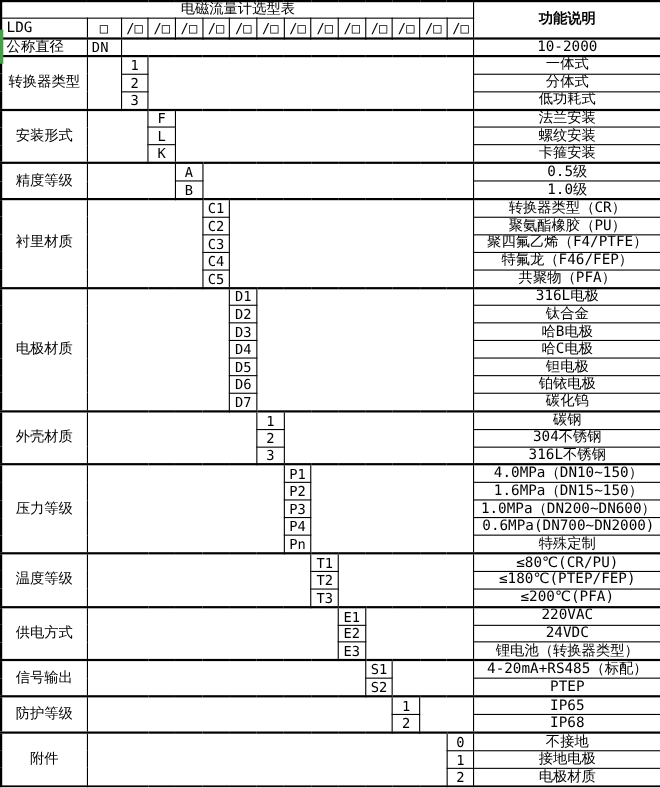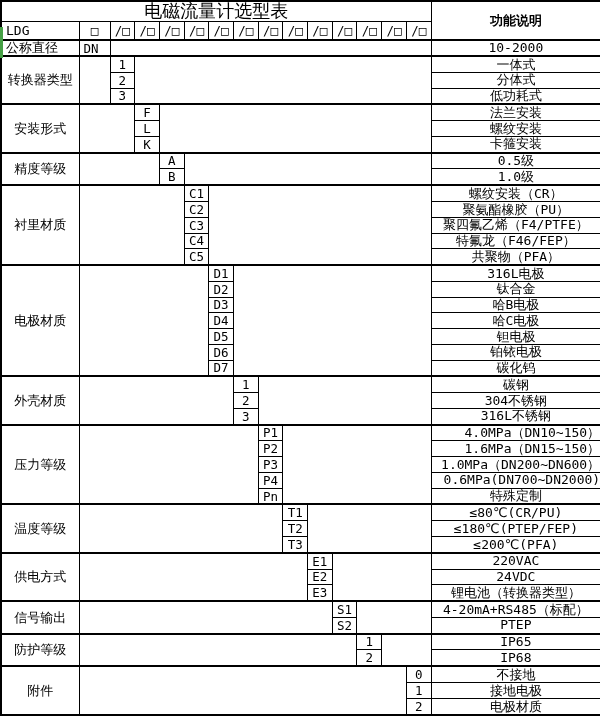--- a/index.html
+++ b/index.html
@@ -20,24 +20,24 @@
   td{
     border:1px solid #000;
     padding:0;
     font-size:13px;
     line-height:1.05;
     text-align:center;
     vertical-align:middle;
     white-space:nowrap;
     overflow:hidden;
   }
-  td.title{font-size:18px;}
+  td.title{font-size:13px;}
   td.fn-head{font-size:13px;font-weight:bold;}
   td.left{text-align:left;padding-left:4px;}
-  td.fn-left{text-align:right;padding-left:2px;}
+  td.fn-left{text-align:center;padding-left:2px;}
   td.grp-top{border-top:2px solid #000;}
   td.code{font-size:12.5px;}
   
   .artifact{
     position:absolute;left:0;top:27px;width:3px;height:31px;
     background:#46a046;
   }
 </style>
 </head>
 <body>
@@ -129,21 +129,21 @@
         </tr>
         <tr>
           <td class="code">B</td>
           <td>1.0级</td>
         </tr>
         <tr>
           <td class="grp-top" rowspan="5">衬里材质</td>
           <td class="grp-top" colspan="4" rowspan="5"></td>
           <td class="code grp-top">C1</td>
           <td class="grp-top" colspan="9" rowspan="5"></td>
-          <td class="grp-top ">螺纹安装（CR）</td>
+          <td class="grp-top ">转换器类型（CR）</td>
         </tr>
         <tr>
           <td class="code">C2</td>
           <td>聚氨酯橡胶（PU）</td>
         </tr>
         <tr>
           <td class="code">C3</td>
           <td>聚四氟乙烯（F4/PTFE）</td>
         </tr>
         <tr>

